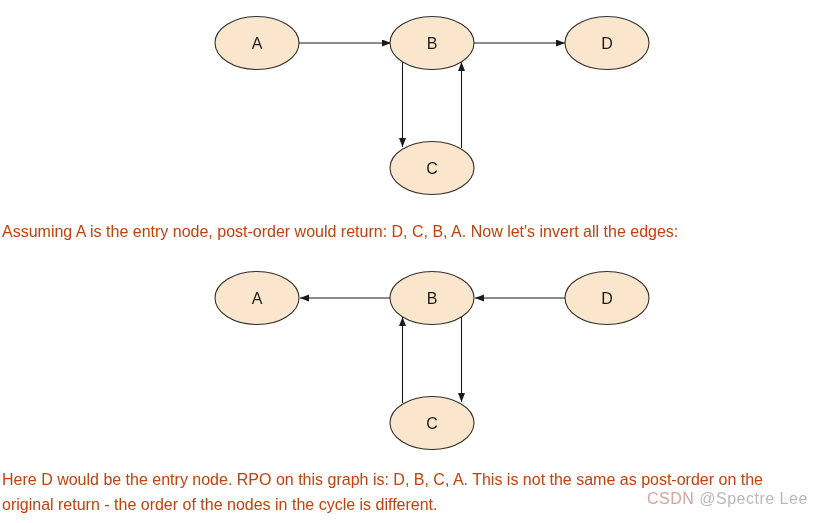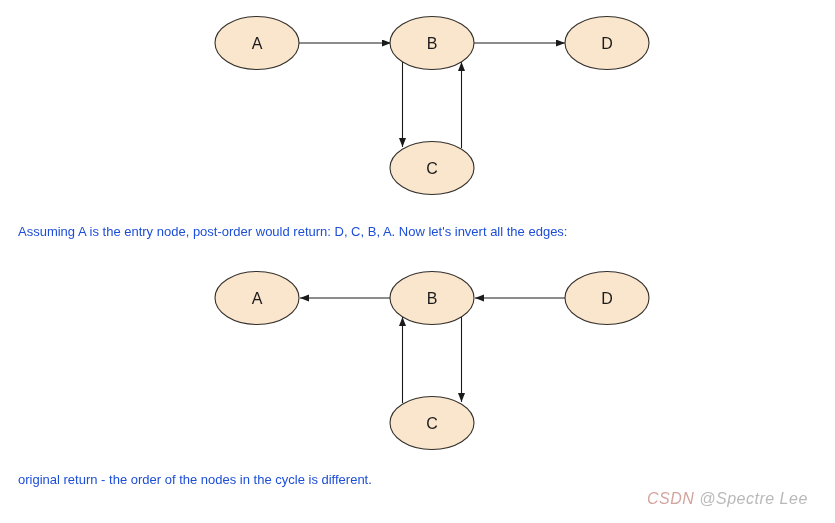--- a/index.html
+++ b/index.html
@@ -35,37 +35,36 @@
     fill: #1c1c1c;
     text-anchor: middle;
   }
   .edge {
     stroke: #1a1a1a;
     stroke-width: 1.1;
     fill: none;
   }
   .para {
     position: absolute;
-    left: 18px;
-    color: #1d4ed8;
-    font-size: 13px;
+    left: 2px;
+    color: #c2410c;
+    font-size: 16px;
     line-height: 25px;
     white-space: nowrap;
   }
   #para-between { top: 219px; }
   #para-bottom  { top: 467px; }
 
   .watermark {
     position: absolute;
     left: 647px;
     top: 490px;
     font-size: 16px;
     letter-spacing: 0.5px;
     white-space: nowrap;
-    font-style: italic;
   }
   .wm-brand { color: #d4a49e; }
   .wm-user  { color: #b9b9b9; }
 </style>
 </head>
 <body>
 
 <div class="page">
 
   <svg id="diagram-original" class="diagram" viewBox="0 0 835 212">
@@ -124,18 +123,19 @@
       <ellipse class="node-ellipse" cx="607" cy="43" rx="42" ry="26.5"></ellipse>
       <text class="node-label" x="607" y="48.5">D</text>
     </g>
     <g>
       <ellipse class="node-ellipse" cx="432" cy="168" rx="42" ry="26.5"></ellipse>
       <text class="node-label" x="432" y="173.5">C</text>
     </g>
   </svg>
 
   <div id="para-bottom" class="para">
+    <div>Here D would be the entry node. RPO on this graph is: D, B, C, A. This is not the same as post-order on the</div>
     <div>original return - the order of the nodes in the cycle is different.</div>
   </div>
 
   <div class="watermark"><span class="wm-brand">CSDN </span><span class="wm-user">@Spectre Lee</span></div>
 
 </div>
 
 </body></html>

